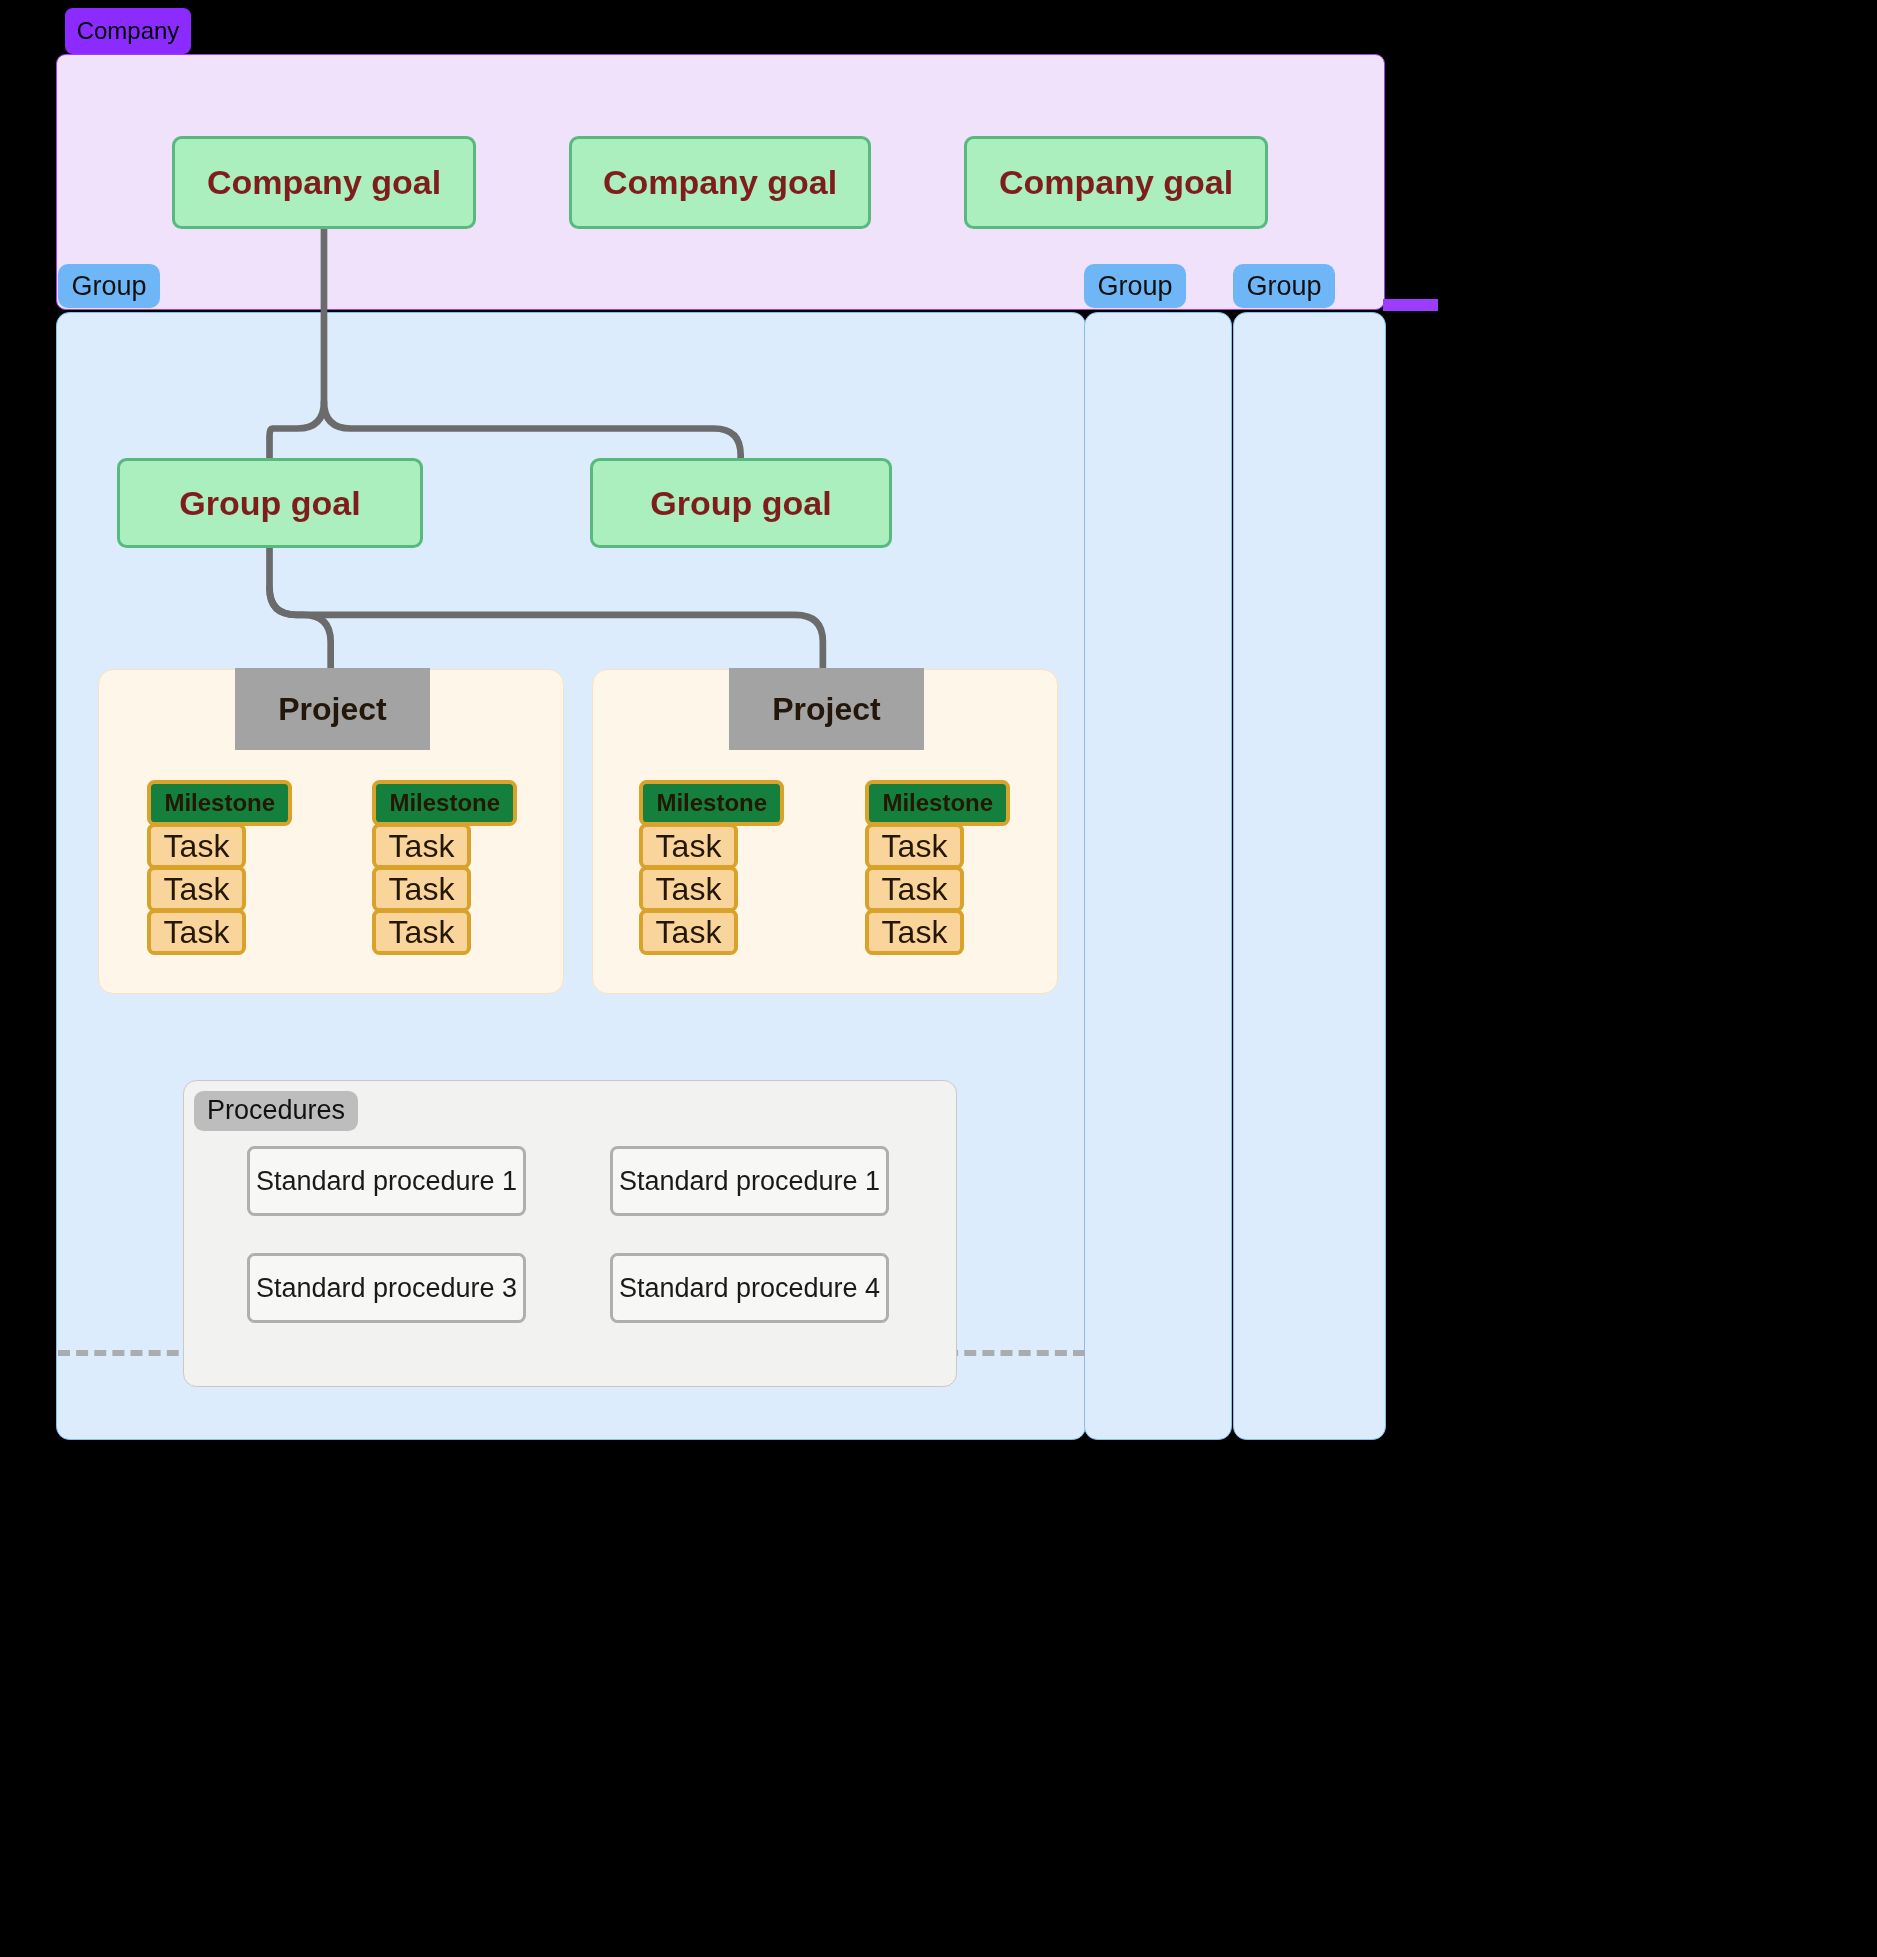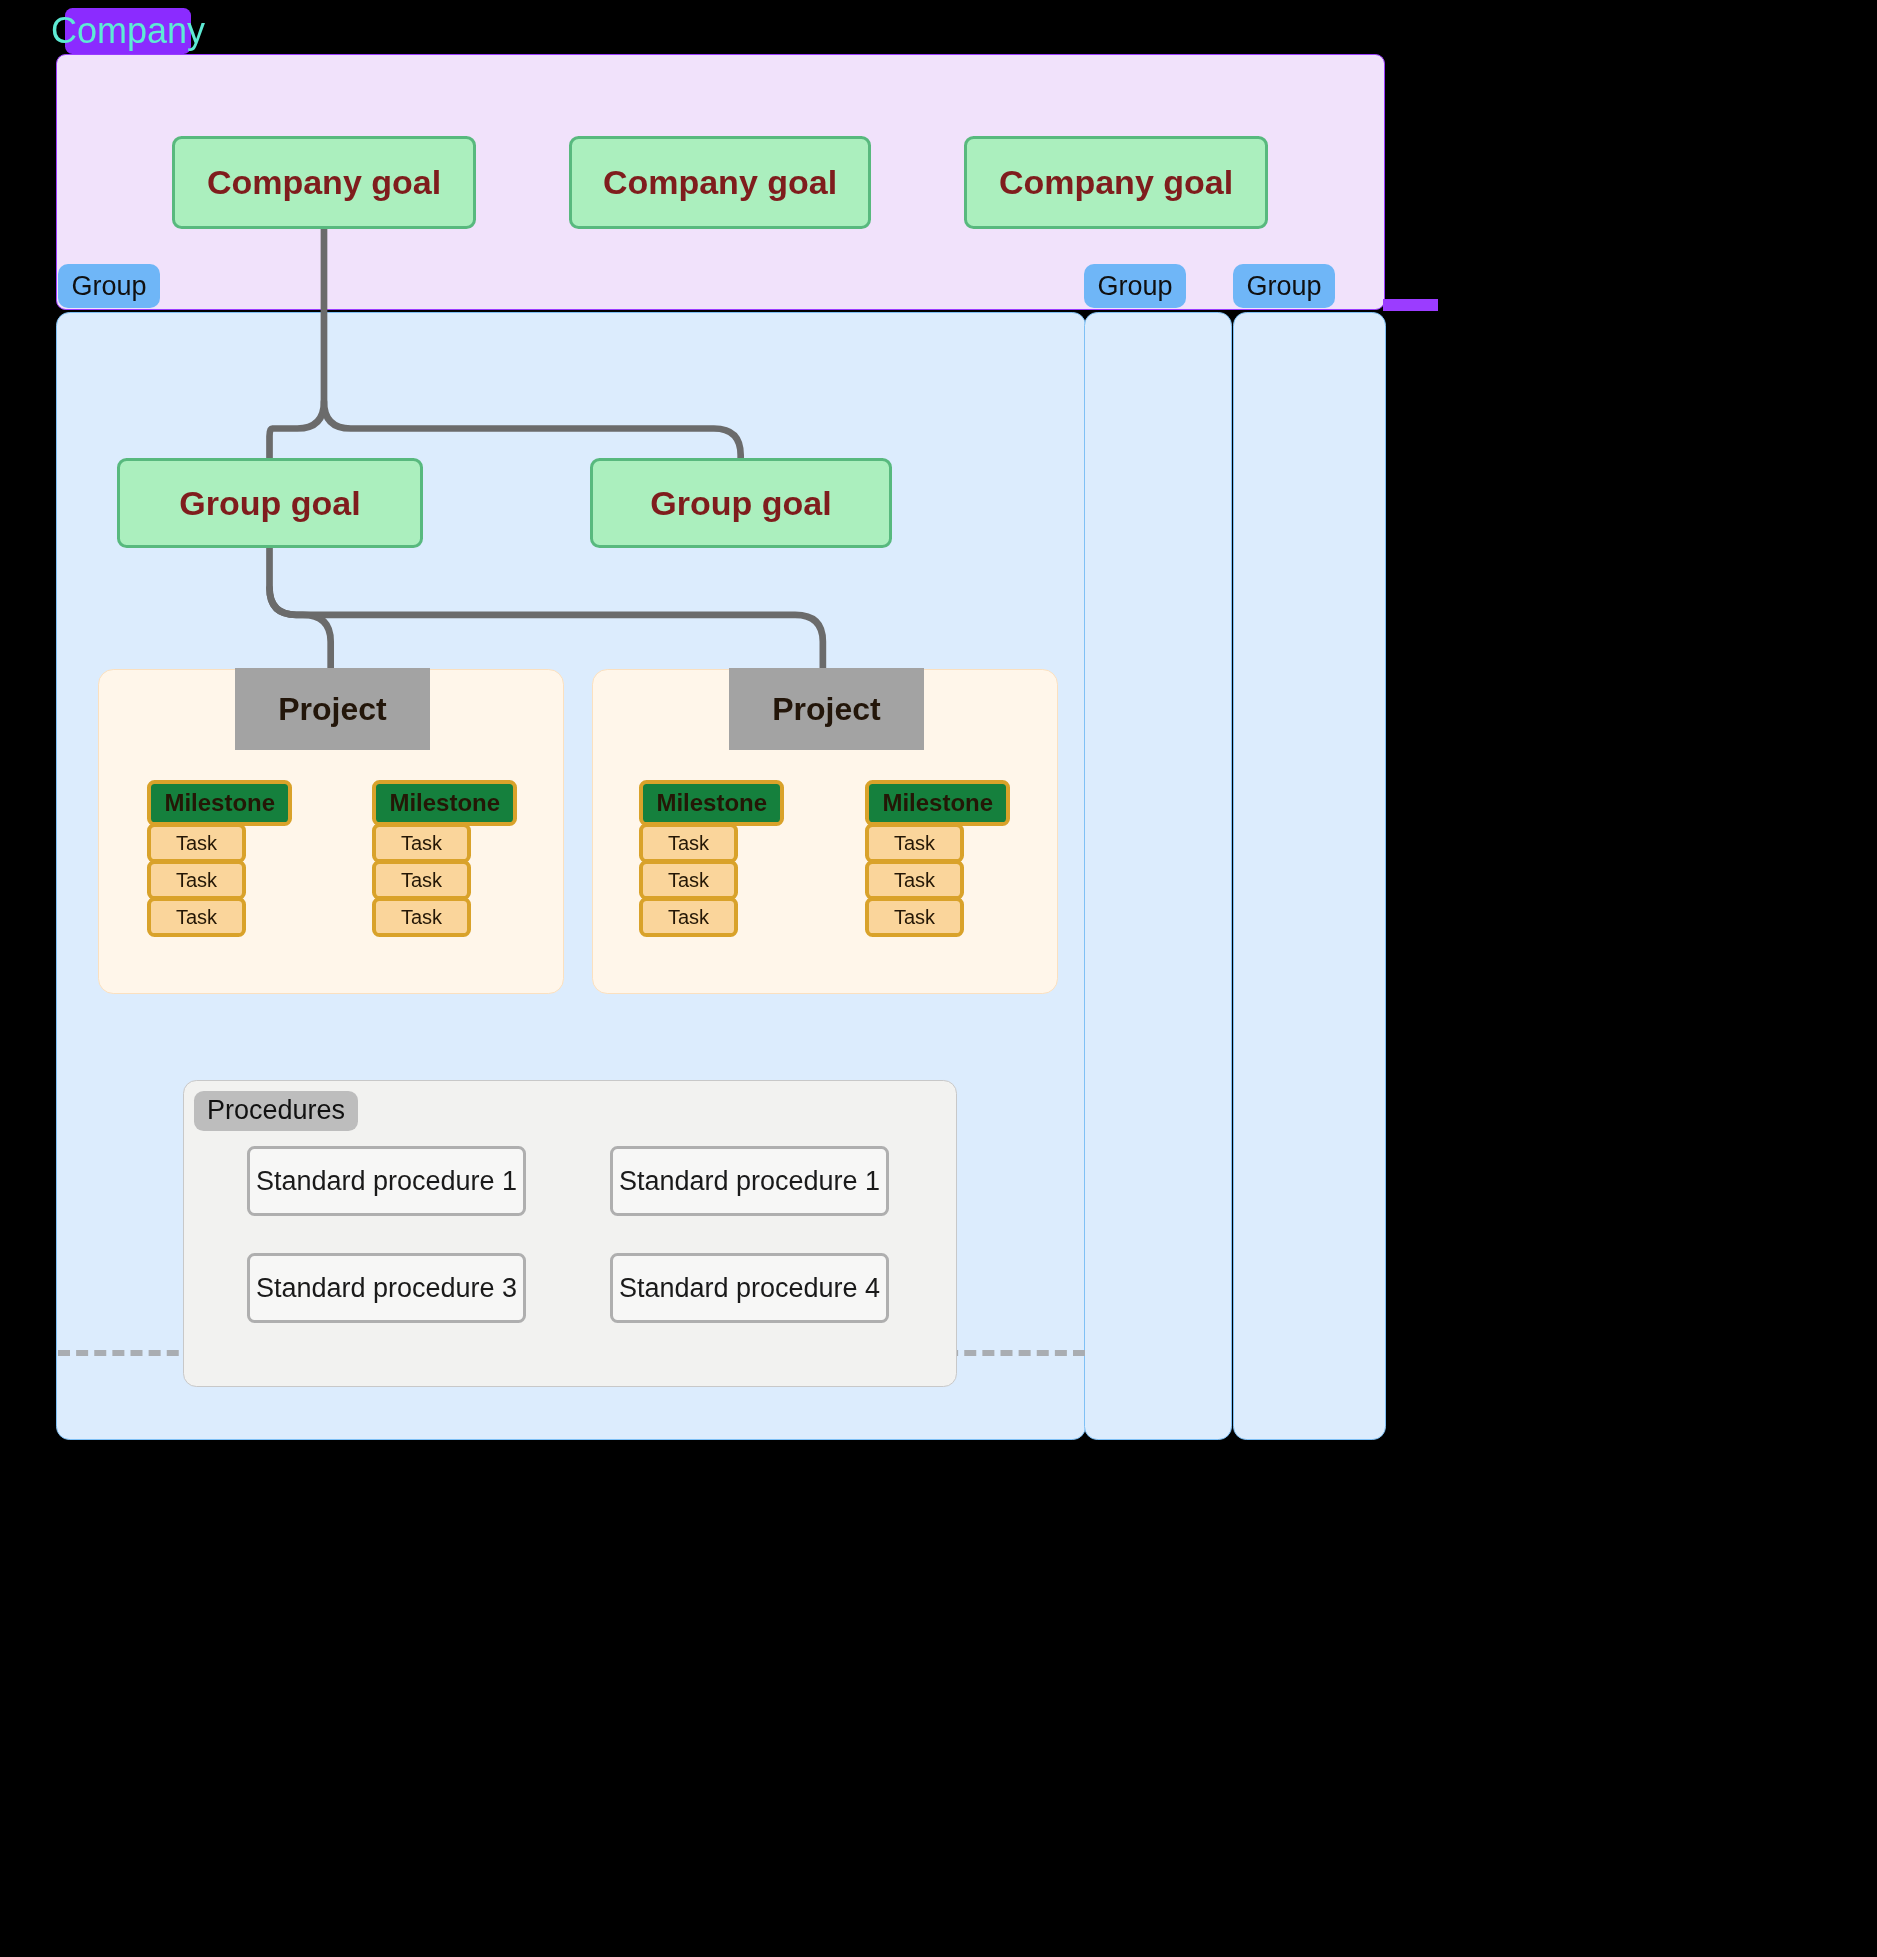--- a/index.html
+++ b/index.html
@@ -28,23 +28,23 @@
     justify-content: center;
     box-sizing: border-box;
     white-space: nowrap;
   }
   .badge-company {
     left: 65px;
     top: 7.6px;
     width: 126px;
     height: 46px;
     background: #8B2BFF;
-    color: #5eead4;
+    color: #000000;
     border-radius: 7.6px;
-    font-size: 36px;
+    font-size: 24px;
     z-index: 40;
   }
   .badge-group {
     height: 44px;
     background: #6FB6F7;
     color: #101010;
     border-radius: 10px;
     font-size: 27px;
     z-index: 40;
     padding: 0 13.4px;
@@ -165,27 +165,27 @@
     padding-left: 13.4px;
     color: #241706;
     font-size: 24px;
     font-weight: 700;
   }
   .task {
     box-sizing: border-box;
     background: #FAD59B;
     border: 4.8px solid #D9A22A;
     border-radius: 7.6px;
-    height: 40px;
+    height: 46px;
     margin-top: -2.9px;
     display: flex;
     align-items: center;
     justify-content: center;
     color: #241706;
-    font-size: 20px;
+    font-size: 32px;
     font-weight: 400;
   }
 
   #milestone-1 { left: 147px; top: 780px; }
   #milestone-2 { left: 372px; top: 780px; }
   #milestone-3 { left: 639px; top: 780px; }
   #milestone-4 { left: 865px; top: 780px; }
 
   #milestone-1 .milestone-header { width: 145px; }
   #milestone-1 .task             { width: 99px; }

